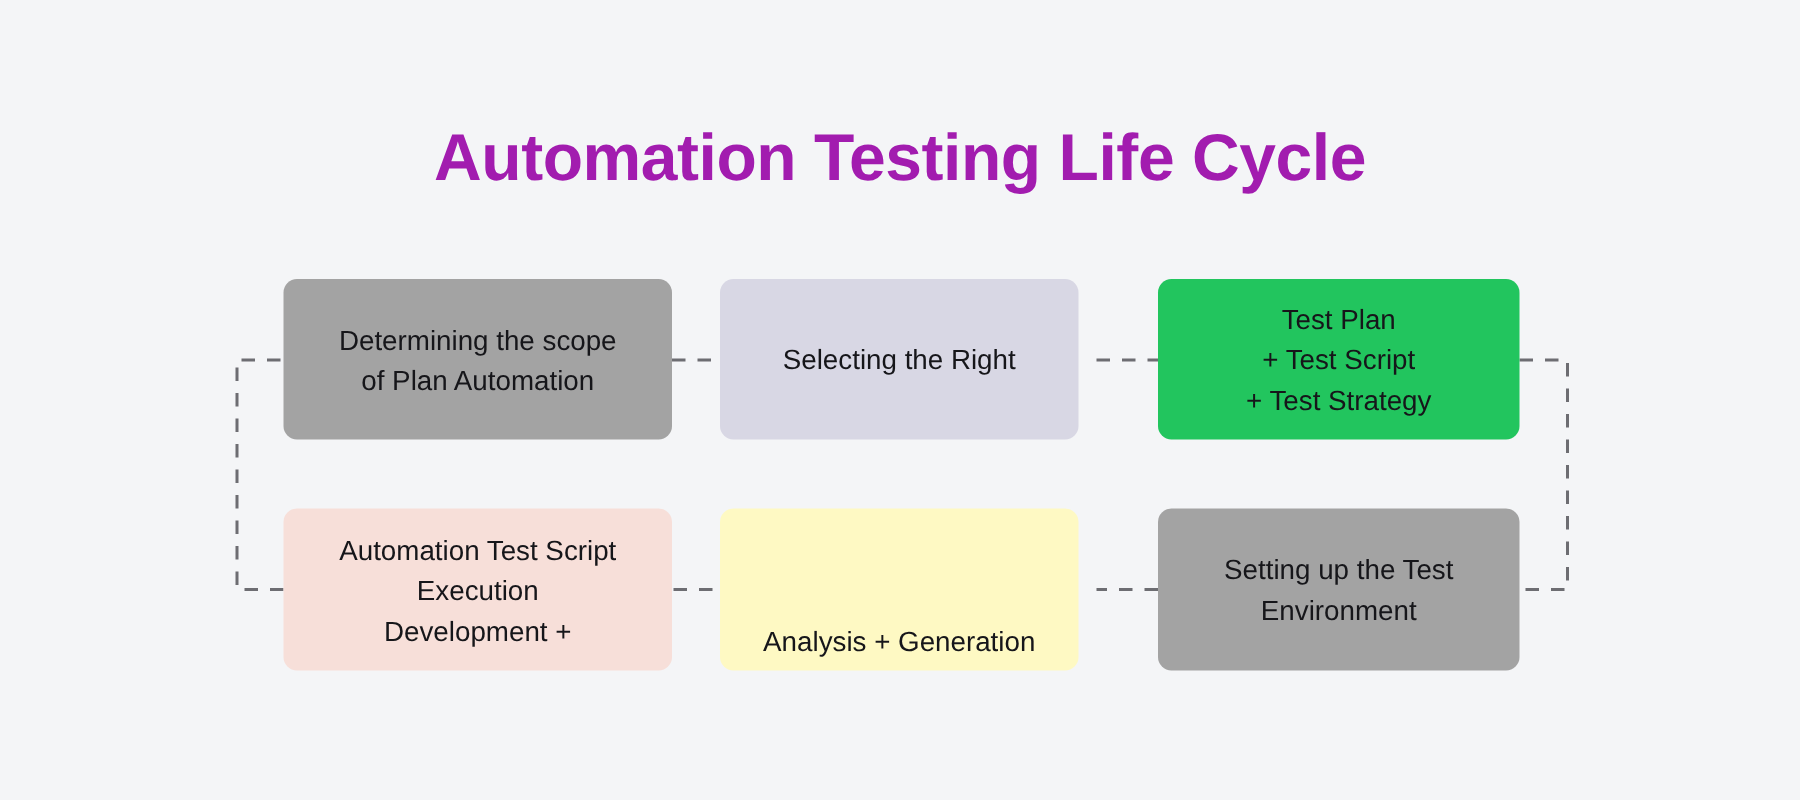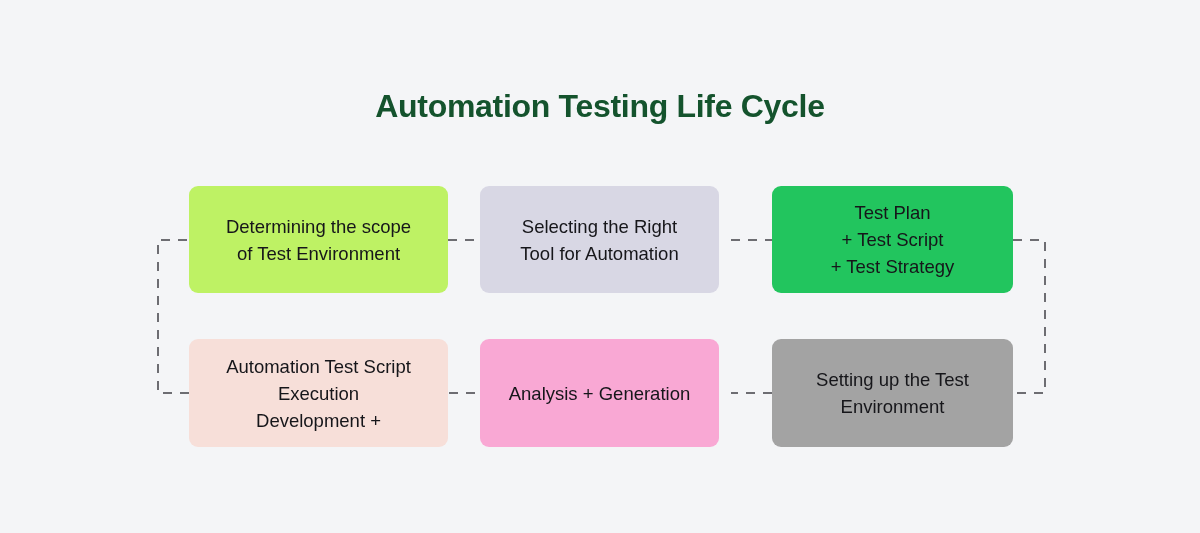--- a/index.html
+++ b/index.html
@@ -19,24 +19,24 @@
     width: 1200px;
     height: 533px;
   }
   
   .title {
     position: absolute;
     left: 0;
     top: 82px;
     width: 1200px;
     text-align: center;
-    font-size: 32px;
+    font-size: 44px;
     font-weight: bold;
     letter-spacing: -0.3px;
-    color: #14532d;
+    color: #a21caf;
     line-height: 48px;
   }
   
   .connectors {
     position: absolute;
     left: 0;
     top: 0;
     width: 1200px;
     height: 533px;
   }
@@ -91,50 +91,49 @@
 
     <path d="M 1013 240 L 1045 240 L 1045 393 L 1013 393" stroke="#6d6d72"></path>
 
     <line x1="772" y1="393" x2="731" y2="393" stroke="#6d6d72"></line>
 
     <line x1="492" y1="393" x2="448" y2="393" stroke="#6d6d72"></line>
 
     <path d="M 189 393 L 158 393 L 158 240 L 189 240" stroke="#6d6d72"></path>
   </svg>
 
-  <div class="stage col-1 row-1" style="background: #bef264;">
+  <div class="stage col-1 row-1" style="background: #a3a3a3;">
     <span class="lines">
       <span class="ln">Determining the scope</span>
-      <span class="ln">of Test Environment</span>
+      <span class="ln">of Plan Automation</span>
     </span>
   </div>
 
   <div class="stage col-2 row-1" style="background: rgb(216, 215, 228);">
     <span class="lines">
       <span class="ln">Selecting the Right</span>
-      <span class="ln">Tool for Automation</span>
     </span>
   </div>
 
   <div class="stage col-3 row-1" style="background: #22c55e;">
     <span class="lines">
       <span class="ln">Test Plan</span>
       <span class="ln">+ Test Script</span>
       <span class="ln">+ Test Strategy</span>
     </span>
   </div>
 
   <div class="stage col-3 row-2" style="background: #a3a3a3; justify-content: flex-end;">
     <span class="lines">
       <span class="ln">Setting up the Test</span>
       <span class="ln">Environment</span>
     </span>
   </div>
 
-  <div class="stage col-2 row-2" style="background: #f9a8d4;">
+  <div class="stage col-2 row-2" style="background: #fef9c3; align-items: flex-end;">
     <span class="lines">
       <span class="ln">Analysis + Generation</span>
     </span>
   </div>
 
   <div class="stage col-1 row-2" style="background: rgb(247, 223, 217); text-align: center;">
     <span class="lines">
       <span class="ln">Automation Test Script</span>
       <span class="ln">Execution</span>
       <span class="ln">Development +</span>

